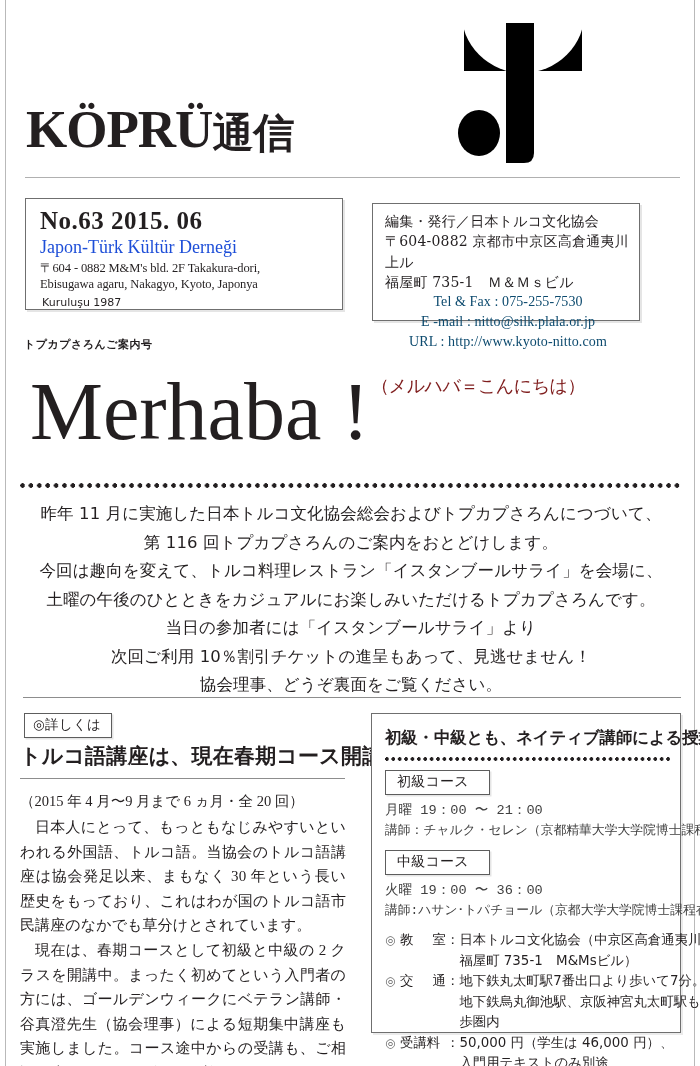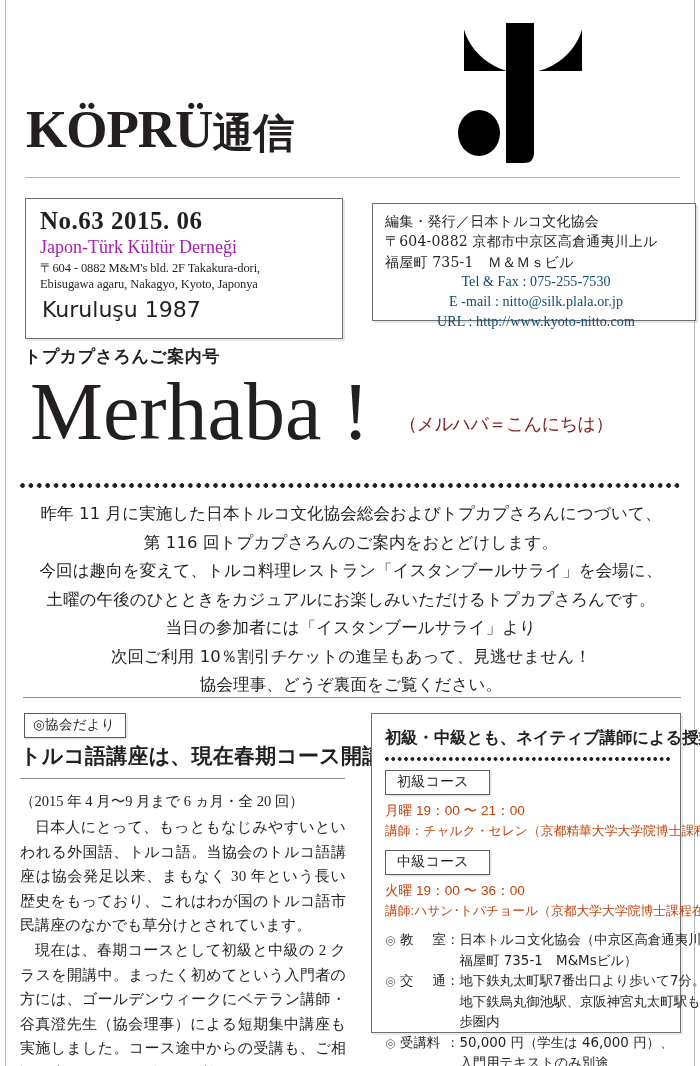--- a/index.html
+++ b/index.html
@@ -79,53 +79,53 @@
     position: absolute;
     background: #ffffff;
     border: 1px solid #6f6f6f;
     box-shadow: 2px 2px 0 rgba(0,0,0,0.10);
     box-sizing: border-box;
   }
   .infobox.left-box {
     left: 25px;
     top: 198px;
     width: 318px;
-    height: 141px;
+    height: 112px;
     padding: 9px 10px 0 14px;
   }
   .infobox.right-box {
     left: 372px;
     top: 203px;
-    width: 324px;
+    width: 268px;
     height: 118px;
     padding: 7px 8px 0 12px;
   }
 
   .issue-line {
     font-size: 25px;
     font-weight: 700;
     letter-spacing: 0.5px;
     line-height: 1.05;
     color: #231f20;
   }
   .assoc-name {
     font-size: 18px;
     line-height: 1.35;
     margin-top: 1px;
-    color: #a21caf;
+    color: #1d4ed8;
   }
   .addr-line {
     font-size: 12.5px;
     line-height: 1.32;
     letter-spacing: -0.1px;
     color: #231f20;
   }
   .founded {
     font-family: "DejaVu Sans", "Liberation Sans", sans-serif;
-    font-size: 22px;
+    font-size: 11px;
     line-height: 1.3;
     margin-top: 3px;
     padding-left: 2px;
     color: #231f20;
   }
 
   .pub-jp {
     font-family: "DejaVu Serif", "Liberation Serif", serif;
     font-size: 14px;
     line-height: 1.45;
@@ -137,34 +137,32 @@
     line-height: 1.42;
     letter-spacing: 0.1px;
     color: #0c4a6e;
     text-align: center;
   }
 
   
   .kicker {
     position: absolute;
     left: 24px;
-    top: 345px;
-    font-family: "DejaVu Serif", "Liberation Serif", serif;
-    font-size: 17px;
+    top: 337px;
+    font-family: "DejaVu Serif", "Liberation Serif", serif;
+    font-size: 11px;
     font-weight: 700;
     letter-spacing: 0.5px;
     color: #231f20;
   }
   .merhaba-row {
     position: absolute;
     left: 30px;
     top: 374px;
     display: flex;
-    align-items: flex-end;
-    gap: 28px;
   }
   .merhaba {
     font-size: 82px;
     line-height: 0.92;
     font-weight: 400;
     letter-spacing: 0px;
     color: #231f20;
   }
   .merhaba-note {
     font-family: "DejaVu Serif", "Liberation Serif", serif;
@@ -297,25 +295,25 @@
     border: 1px solid #5d5d5d;
     padding: 2px 20px 3px 11px;
     font-family: "DejaVu Sans", "Liberation Sans", sans-serif;
     font-size: 14px;
     letter-spacing: 0.2px;
     color: #231f20;
     background: #fff;
     box-shadow: 1.5px 1.5px 0 rgba(0,0,0,0.10);
   }
   .course-line {
-    font-family: Liberation Sans, sans-serif;
+    font-family: Liberation Mono, monospace;
     font-size: 13.6px;
     line-height: 20px;
     letter-spacing: 0px;
-    color: #c2410c;
+    color: #404040;
     white-space: nowrap;
   }
   .course-line.tight { font-size: 12.8px; }
   .spacer-6 { height: 6px; }
   .spacer-9 { height: 9px; }
 
   .detail-row {
     display: flex;
     align-items: flex-start;
     font-family: "DejaVu Sans", "Liberation Sans", sans-serif;
@@ -402,21 +400,21 @@
     <div>第 116 回トプカプさろんのご案内をおとどけします。</div>
     <div>今回は趣向を変えて、トルコ料理レストラン「イスタンブールサライ」を会場に、</div>
     <div>土曜の午後のひとときをカジュアルにお楽しみいただけるトプカプさろんです。</div>
     <div>当日の参加者には「イスタンブールサライ」より</div>
     <div>次回ご利用 10％割引チケットの進呈もあって、見逃せません！</div>
     <div>協会理事、どうぞ裏面をご覧ください。</div>
   </div>
 
   <div class="hrule-mid"></div>
 
-  <div class="badge">◎協会だより</div>
+  <div class="badge">◎詳しくは</div>
   <div class="col-head">トルコ語講座は、現在春期コース開講中です</div>
   <div class="hrule-colhead"></div>
   <div class="col-sub">（2015 年 4 月〜9 月まで 6 ヵ月・全 20 回）</div>
   <div class="col-body">
     <p>日本人にとって、もっともなじみやすいといわれる外国語、トルコ語。当協会のトルコ語講座は協会発足以来、まもなく 30 年という長い歴史をもっており、これはわが国のトルコ語市民講座のなかでも草分けとされています。</p>
     <p>現在は、春期コースとして初級と中級の 2 クラスを開講中。まったく初めてという入門者の方には、ゴールデンウィークにベテラン講師・谷真澄先生（協会理事）による短期集中講座も実施しました。コース途中からの受講も、ご相談に応じます。ビギナー歓迎！</p>
 
   </div>
 
   <div class="course-box">

